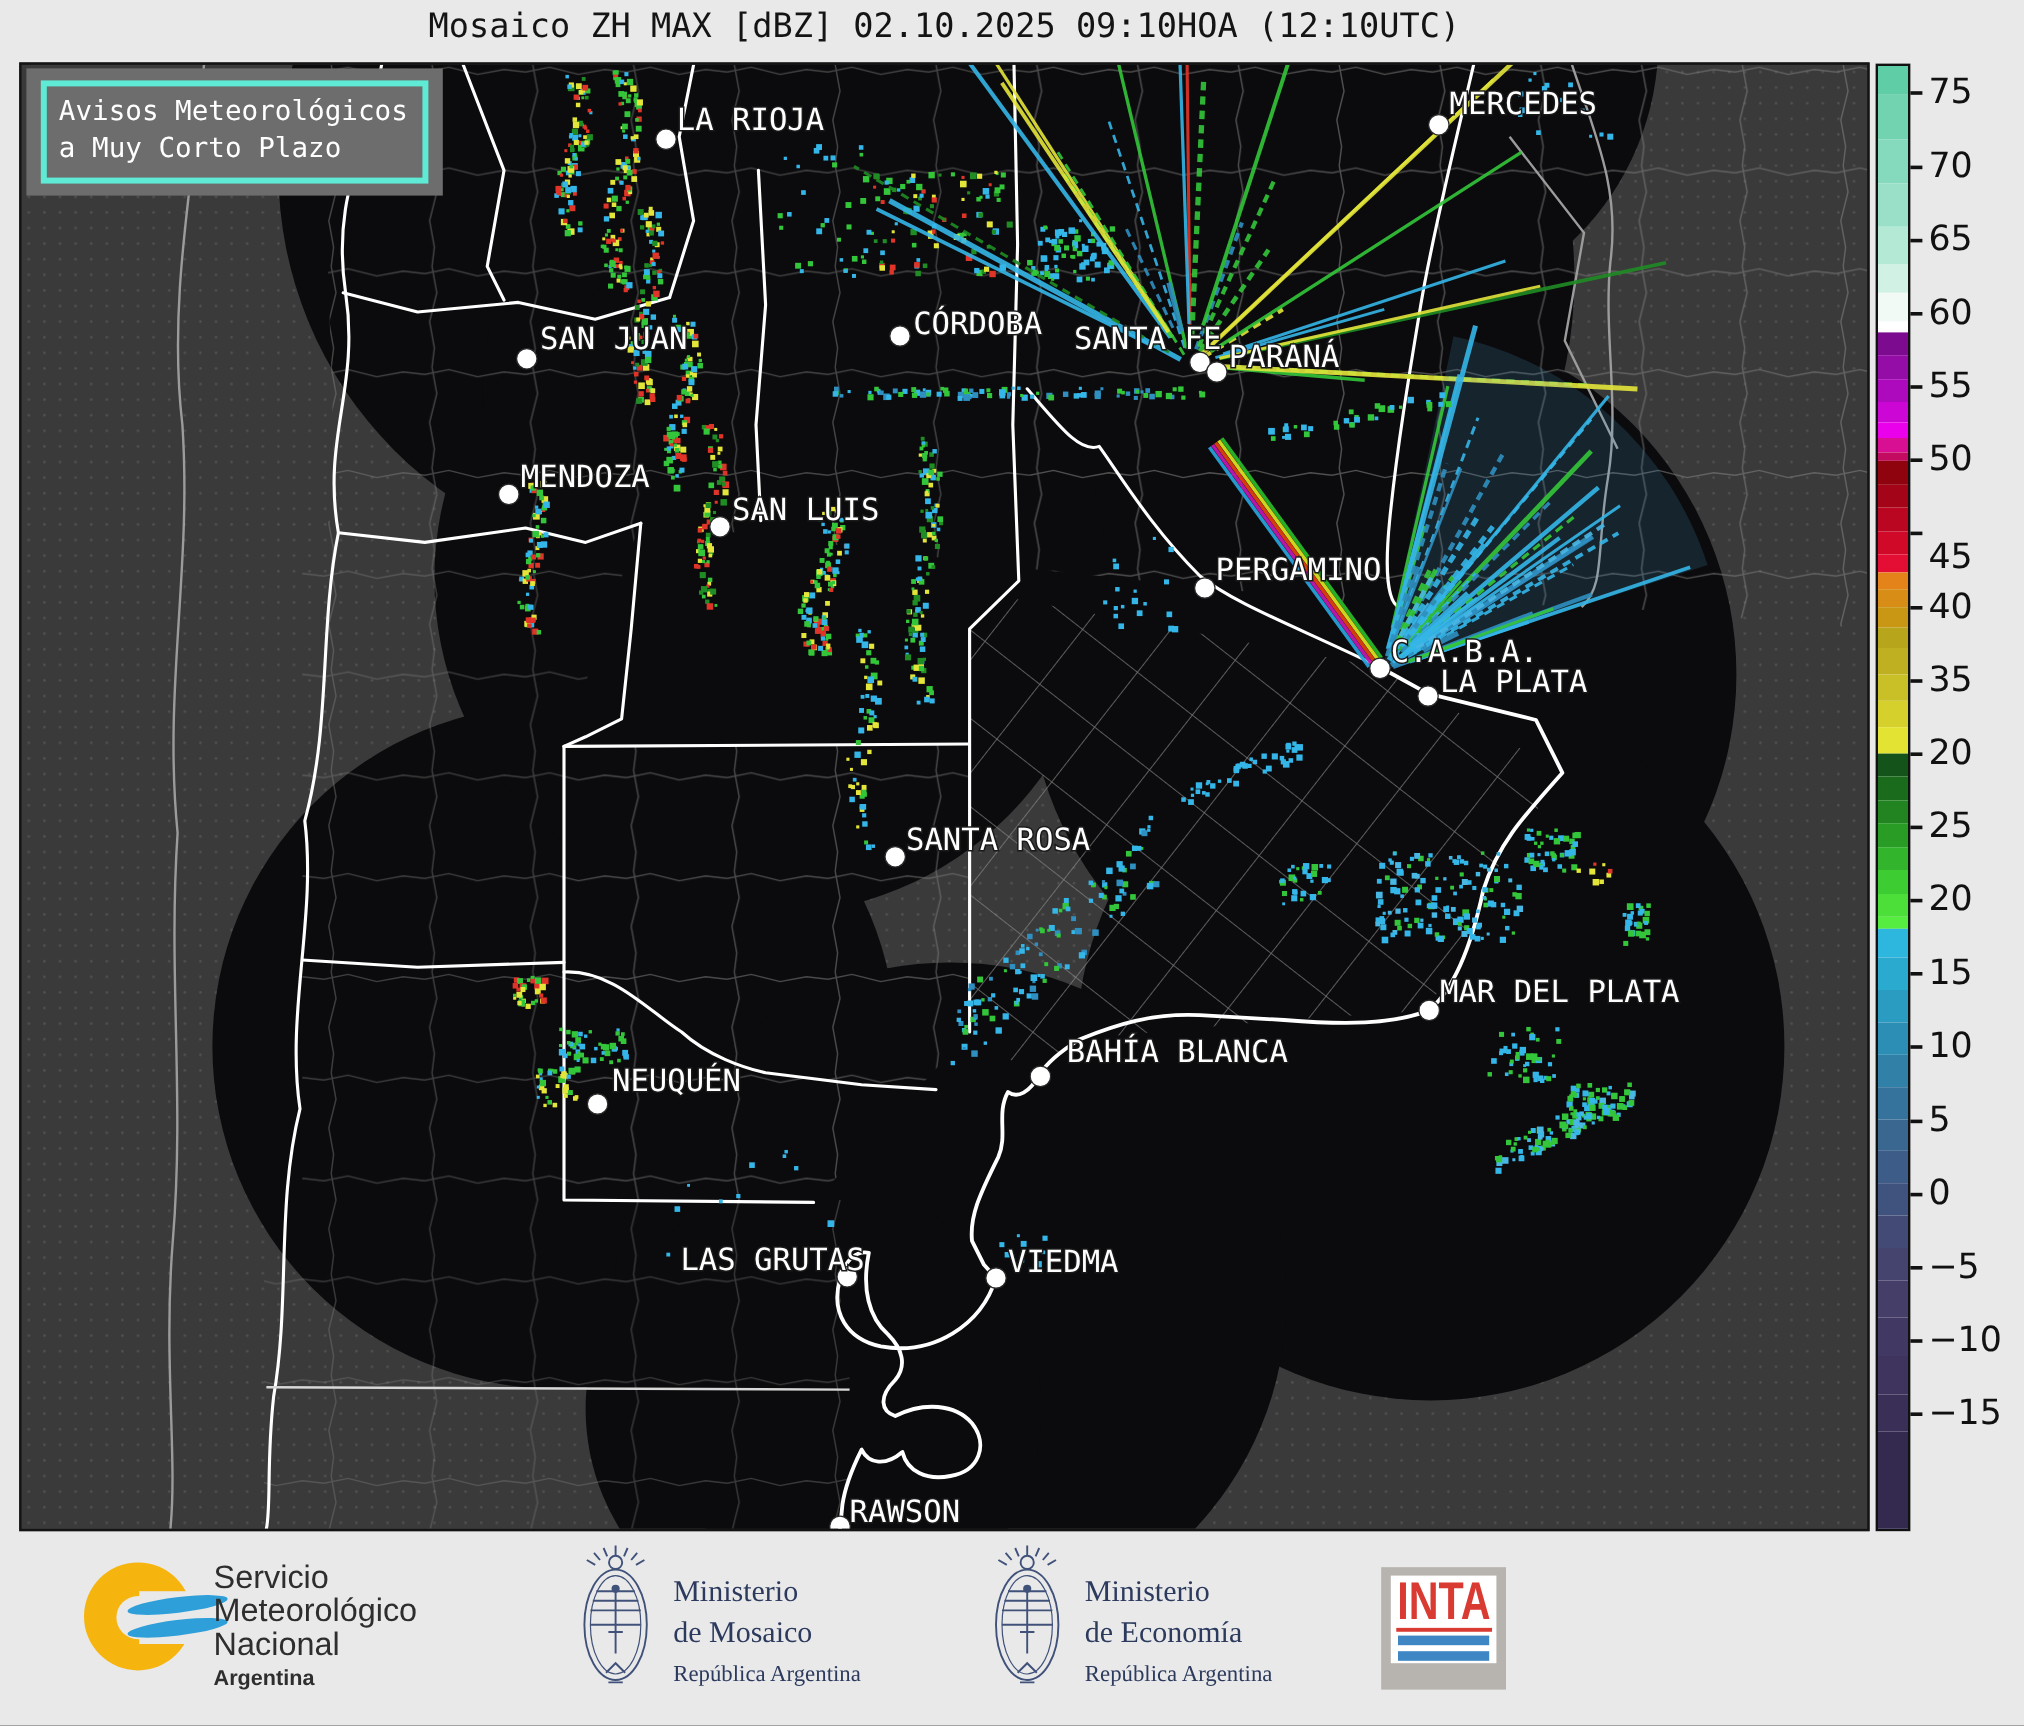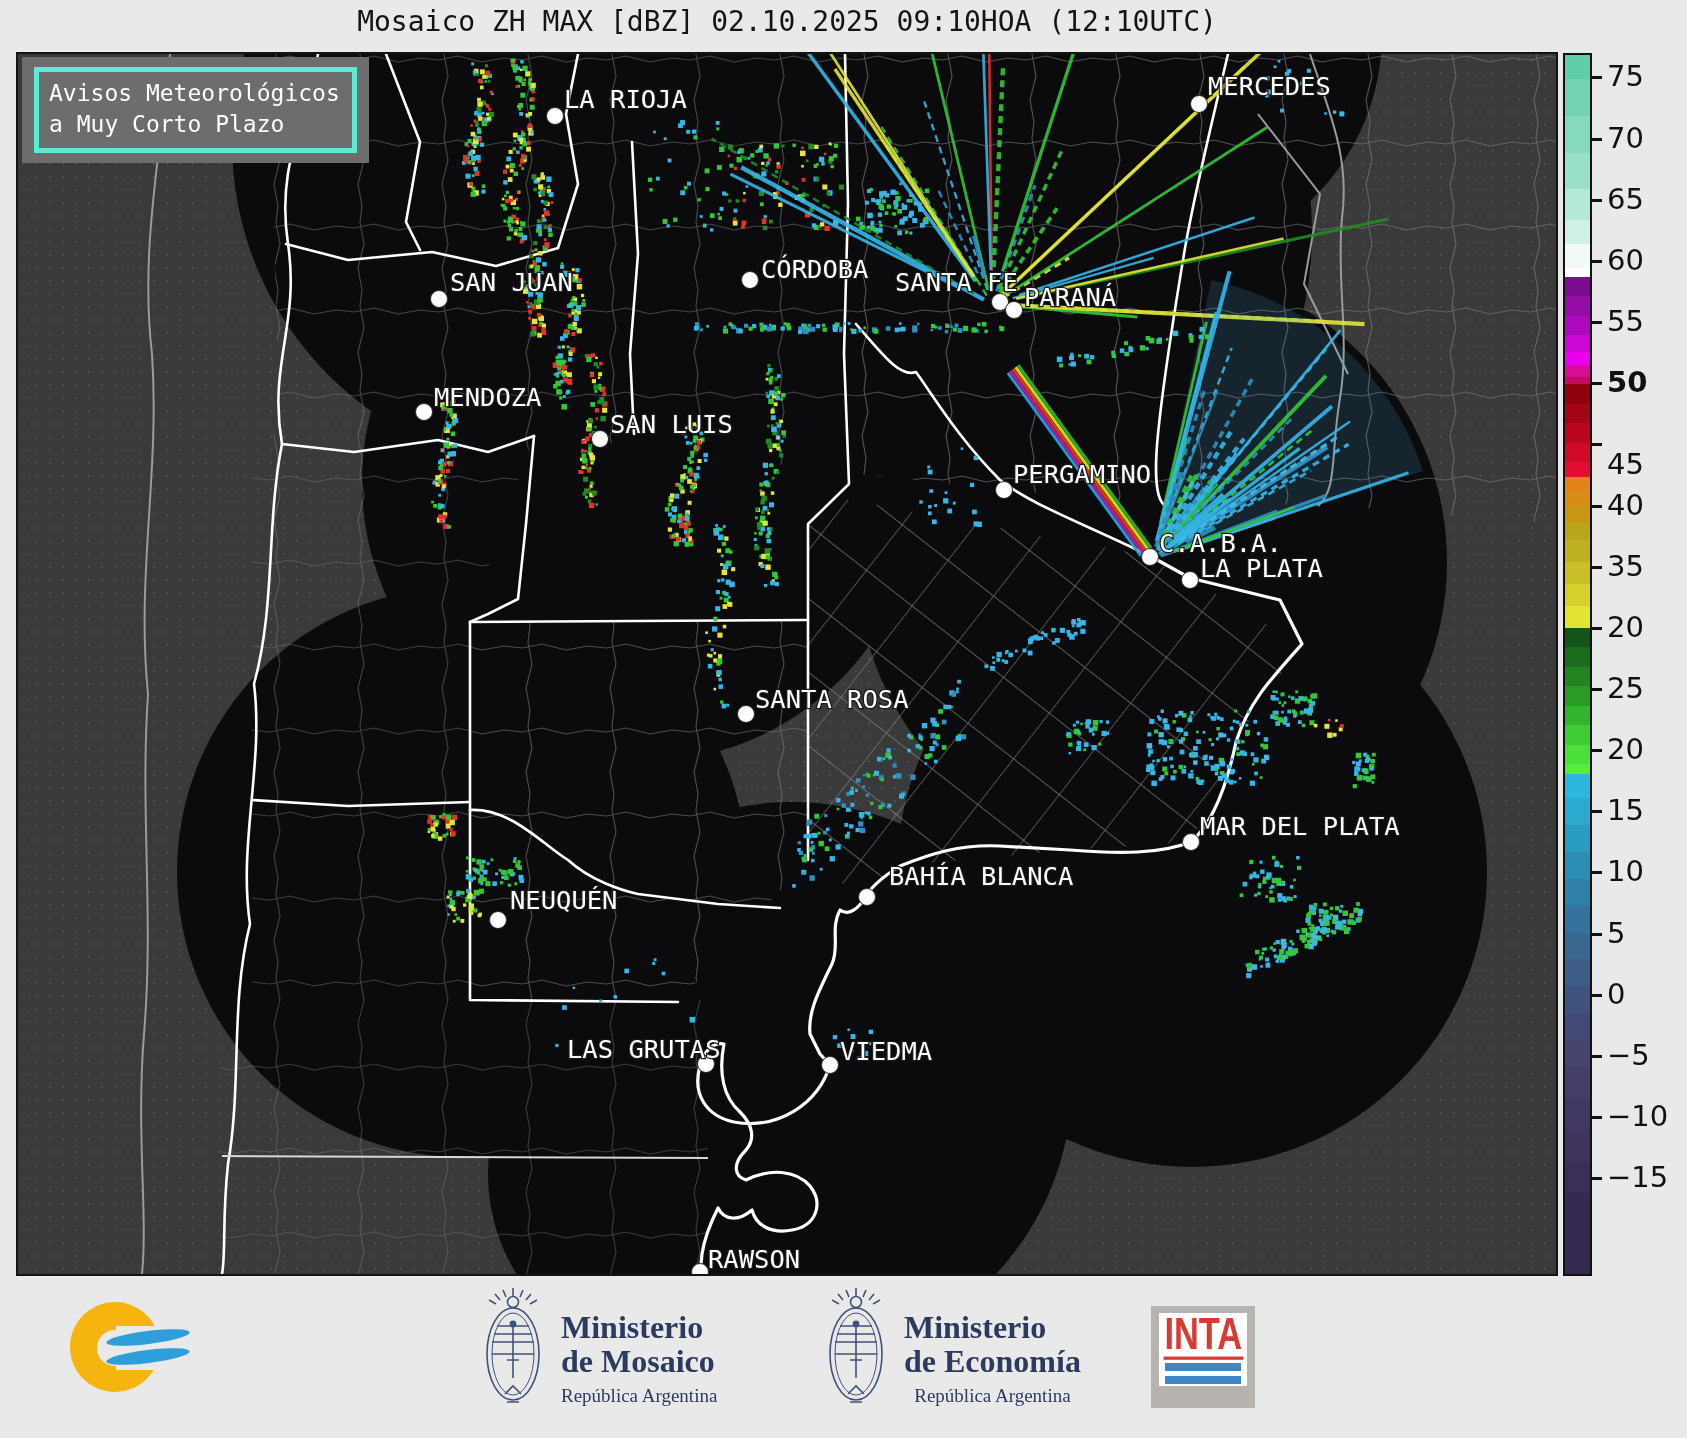--- a/index.html
+++ b/index.html
@@ -31,21 +31,21 @@
   .smn-wave{position:absolute;width:84px;height:13px;background:#2e9fd8;border-radius:55%;transform:rotate(-7deg);}
   .w1{left:36px;top:31px;}
   .w2{left:36px;top:50px;}
   .smn-text{position:absolute;left:108px;top:0px;font-family:"Liberation Sans",sans-serif;color:#2e2e2e;}
   .smn-line{font-size:27px;line-height:28px;}
   .smn-country{font-size:18px;font-weight:700;margin-top:4px;}
   .ministry{position:absolute;top:8px;display:flex;align-items:flex-start;}
   .min-defensa{left:477px;}
   .min-economia{left:820px;}
   .min-text{margin-left:12px;margin-top:24px;font-family:"Liberation Serif",serif;color:#2c3a5e;}
-  .min-line{font-size:32px;font-weight:700;line-height:34px;}
+  .min-line{font-size:25px;font-weight:400;line-height:34px;}
   .min-sub{font-size:19px;margin-top:7px;text-align:center;}
   .inta{position:absolute;left:1151px;top:28px;width:104px;height:102px;background:#b7b3af;}
   .inta-in{position:absolute;left:8px;top:7px;width:88px;height:73px;background:#ffffff;
            display:flex;flex-direction:column;align-items:center;text-align:center;}
   .inta-word{font-family:"Liberation Sans",sans-serif;font-weight:700;font-size:41px;line-height:42px;
              color:#d93a31;transform:scale(0.84,1.08);border-bottom:3px solid #d93a31;padding:0 1px;}
   .inta-bar{width:76px;height:8px;background:#3f87c4;margin-top:5px;}
 </style>
 </head>
 <body>
@@ -2239,21 +2239,21 @@
     <div class="cblabel" style="top: 77.46px;">75</div>
     <div class="cbtick" style="top: 137.61px;"></div>
     <div class="cblabel" style="top: 138.61px;">70</div>
     <div class="cbtick" style="top: 198.76px;"></div>
     <div class="cblabel" style="top: 199.76px;">65</div>
     <div class="cbtick" style="top: 259.91px;"></div>
     <div class="cblabel" style="top: 260.91px;">60</div>
     <div class="cbtick" style="top: 321.06px;"></div>
     <div class="cblabel" style="top: 322.06px;">55</div>
     <div class="cbtick" style="top: 382.21px;"></div>
-    <div class="cblabel" style="top: 383.21px; font-weight: bold;">50</div>
+    <div class="cblabel" style="top: 383.21px;">50</div>
     <div class="cbtick" style="top: 443.36px;"></div>
     <div class="cblabel" style="top: 465px;">45</div>
     <div class="cbtick" style="top: 504.51px;"></div>
     <div class="cblabel" style="top: 505.51px;">40</div>
     <div class="cbtick" style="top: 565.66px;"></div>
     <div class="cblabel" style="top: 566.66px;">35</div>
     <div class="cbtick" style="top: 626.81px;"></div>
     <div class="cblabel" style="top: 627.81px;">20</div>
     <div class="cbtick" style="top: 687.96px;"></div>
     <div class="cblabel" style="top: 688.96px;">25</div>
@@ -2276,20 +2276,26 @@
   </div>
 
 <div class="footer">
   <div class="smn">
     <div class="smn-mark">
       <div class="smn-circle"></div>
       <div class="smn-hole"></div>
       <div class="smn-notch"></div>
       <div class="smn-wave w1"></div>
       <div class="smn-wave w2"></div>
+    </div>
+    <div class="smn-text">
+      <div class="smn-line">Servicio</div>
+      <div class="smn-line">Meteorológico</div>
+      <div class="smn-line">Nacional</div>
+      <div class="smn-country">Argentina</div>
     </div>
   </div>
 
   <div class="ministry min-defensa">
     <svg width="72" height="122" viewBox="0 0 72 122">
       <g stroke="#41527a" fill="none" stroke-width="1.6">
         <path d="M36,2 36,10 M26,4 29,11 M46,4 43,11 M18,8 23,14 M54,8 49,14 M12,14 19,18 M60,14 53,18"></path>
         <circle cx="36" cy="16" r="5.5"></circle>
         <ellipse cx="36" cy="68" rx="26" ry="46"></ellipse>
         <ellipse cx="36" cy="68" rx="21" ry="41" stroke-width="1"></ellipse>

